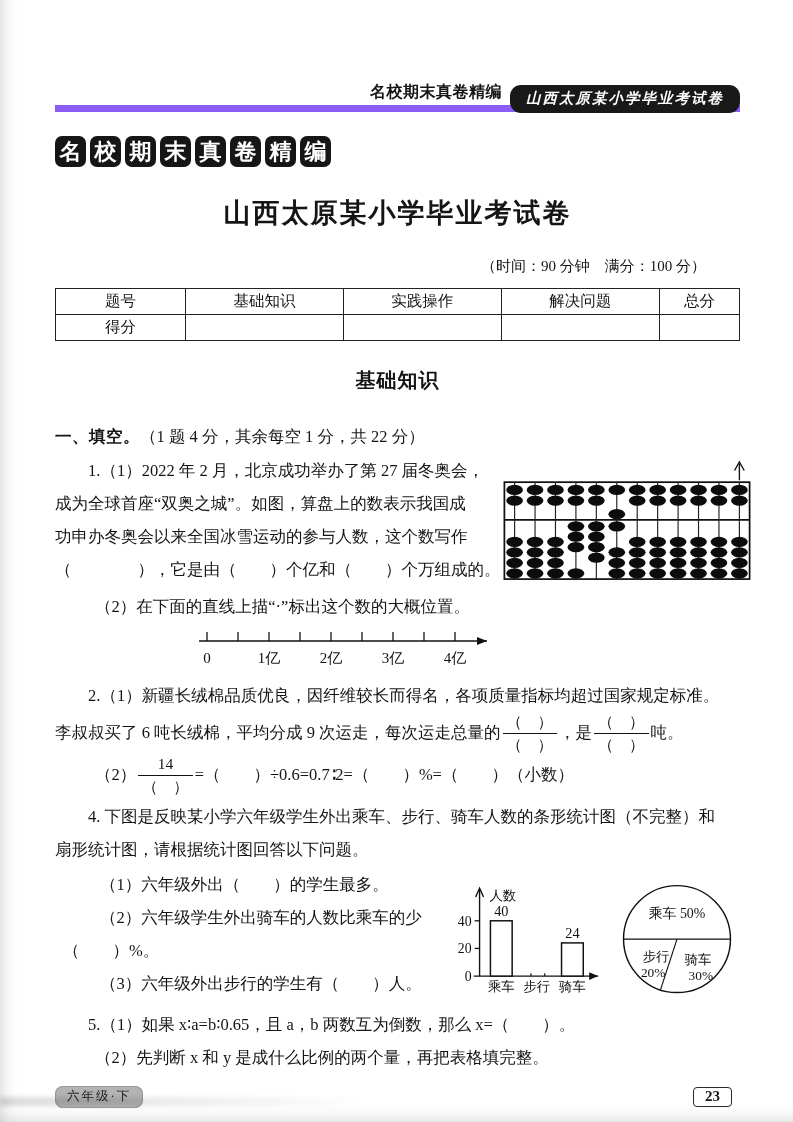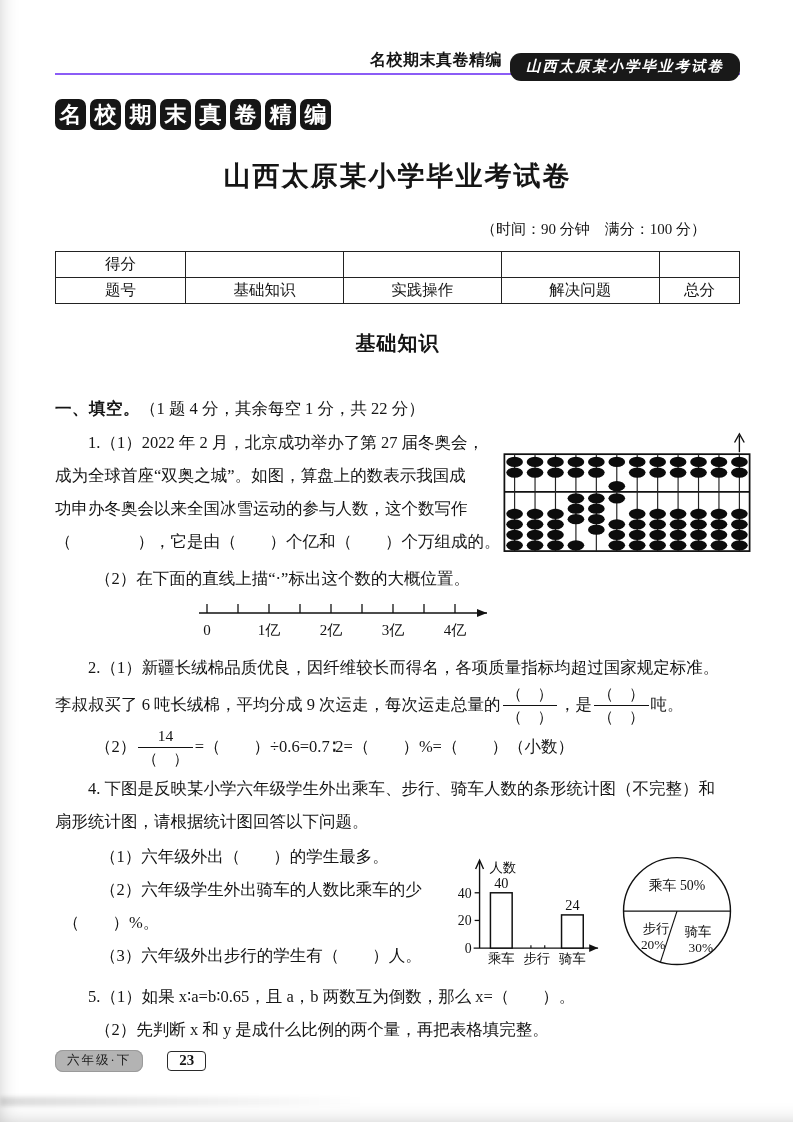--- a/index.html
+++ b/index.html
@@ -3,21 +3,21 @@
 <meta charset="utf-8">
 <style>
   html,body{margin:0;padding:0;background:#ffffff;}
   .page{
     width:793px;height:1122px;background:#fff;position:relative;overflow:hidden;
     box-sizing:border-box;padding:50px 53px 0 55px;
     font-family:"Liberation Serif","DejaVu Serif",serif;color:#151515;
     box-shadow:inset 14px -14px 22px -18px rgba(0,0,0,.28);
   }
   
-  .hdr{display:flex;justify-content:flex-end;align-items:flex-end;border-bottom:2px solid #8b5cf6;}
+  .hdr{display:flex;justify-content:flex-end;align-items:flex-end;border-bottom:7px solid #8b5cf6;margin-top:32px;}
   .hdr .series{font-weight:700;font-size:16px;margin:0 8px 2px 0;letter-spacing:.5px;}
   .hdr .badge{
     background:#191919;color:#fff;font-style:italic;font-weight:700;font-size:14.5px;
     letter-spacing:2px;padding:4px 16px 5px;border-radius:11px;margin-bottom:-8px;white-space:nowrap;
   }
   
   .mast{margin-top:24px;display:flex;gap:4px;}
   .mast .ch{
     width:31px;height:31px;background:#161616;color:#fff;border-radius:7px;
     display:flex;align-items:center;justify-content:center;
@@ -26,21 +26,21 @@
   .title{margin-top:28px;text-align:center;font-size:27px;font-weight:800;letter-spacing:2px;
     font-family:"Liberation Sans","DejaVu Sans",sans-serif;}
   .meta{margin-top:26px;text-align:right;padding-right:34px;font-size:15px;}
   
   table.score{width:100%;border-collapse:collapse;margin-top:12px;}
   table.score td{border:1.6px solid #222;height:25px;text-align:center;font-size:15.5px;padding:0;}
   table.score td:first-child{width:19%;}
   
   .sec-title{margin-top:26px;text-align:center;font-size:20px;font-weight:800;
     font-family:"Liberation Sans","DejaVu Sans",sans-serif;letter-spacing:1px;}
-  .part{margin-top:41px;font-size:16.5px;}
+  .part{margin-top:32px;font-size:16.5px;}
   .part b{font-family:"Liberation Sans","DejaVu Sans",sans-serif;font-size:16.5px;letter-spacing:.5px;}
   .q{margin-top:4px;font-size:16.5px;}
   .ln{line-height:33px;white-space:nowrap;}
   .ind{text-indent:33px;}
   .ind2{text-indent:40px;}
   .ind3{text-indent:45px;}
   .ind-s{text-indent:8px;}
   
   .q1wrap{display:flex;margin-top:6px;font-size:16.5px;}
   .q1txt{flex:0 0 433px;}
@@ -51,21 +51,21 @@
   .frac{display:inline-flex;flex-direction:column;align-items:stretch;text-align:center;
     vertical-align:middle;line-height:1.25;font-size:15.5px;margin:0 2px;}
   .frac .fnum{border-bottom:1.6px solid #111;padding:0 4px 1px;}
   .frac .fden{padding:1px 4px 0;}
   .tall{line-height:42px;display:flex;align-items:flex-end;white-space:nowrap;}
   
   .q4row{display:flex;margin-top:2px;font-size:16.5px;}
   .q4subs{flex:0 0 378px;}
   .q4figs{flex:1;display:flex;justify-content:flex-end;gap:10px;align-items:flex-end;padding-top:4px;}
   
-  .footer{display:flex;justify-content:flex-start;align-items:center;gap:24px;margin-top:4px;padding-right:8px;}
+  .footer{display:flex;justify-content:space-between;align-items:center;gap:14px;margin-top:12px;padding-right:8px;}
   .grade{background:#b3b3b3;color:#1c1c1c;font-size:12.5px;padding:2px 12px 3px;border-radius:8px;
     letter-spacing:2px;box-shadow:0 0 0 1px #9a9a9a inset;}
   .pageno{background:#fff;border:1.8px solid #2a2a2a;border-radius:4px;font-weight:700;
     font-size:15px;padding:0 11px 1px;}
   .smudge{position:absolute;left:0;bottom:16px;width:46%;height:9px;
     background:linear-gradient(to right,rgba(0,0,0,.14),rgba(0,0,0,0));filter:blur(2px);}
   svg text{font-family:"Liberation Serif","DejaVu Serif",serif;}
 </style>
 </head>
 <body>
@@ -87,32 +87,32 @@
     <span class="ch">精</span>
     <span class="ch">编</span>
   </div>
 
   <div class="title">山西太原某小学毕业考试卷</div>
   <div class="meta">（时间：90 分钟　满分：100 分）</div>
 
   <table class="score">
     <tbody>
         <tr>
+      <td>题号</td>
+      <td>基础知识</td>
+      <td>实践操作</td>
+      <td>解决问题</td>
+      <td>总分</td>
+    </tr>
+    <tr>
       <td>得分</td>
       <td></td>
       <td></td>
       <td></td>
       <td></td>
-    </tr>
-    <tr>
-      <td>题号</td>
-      <td>基础知识</td>
-      <td>实践操作</td>
-      <td>解决问题</td>
-      <td>总分</td>
     </tr>
   </tbody>
     </table>
 
   <div class="sec-title">基础知识</div>
 
   <div class="part">
     <b>一、填空。</b><span>（1 题 4 分，其余每空 1 分，共 22 分）</span>
   </div>
 

